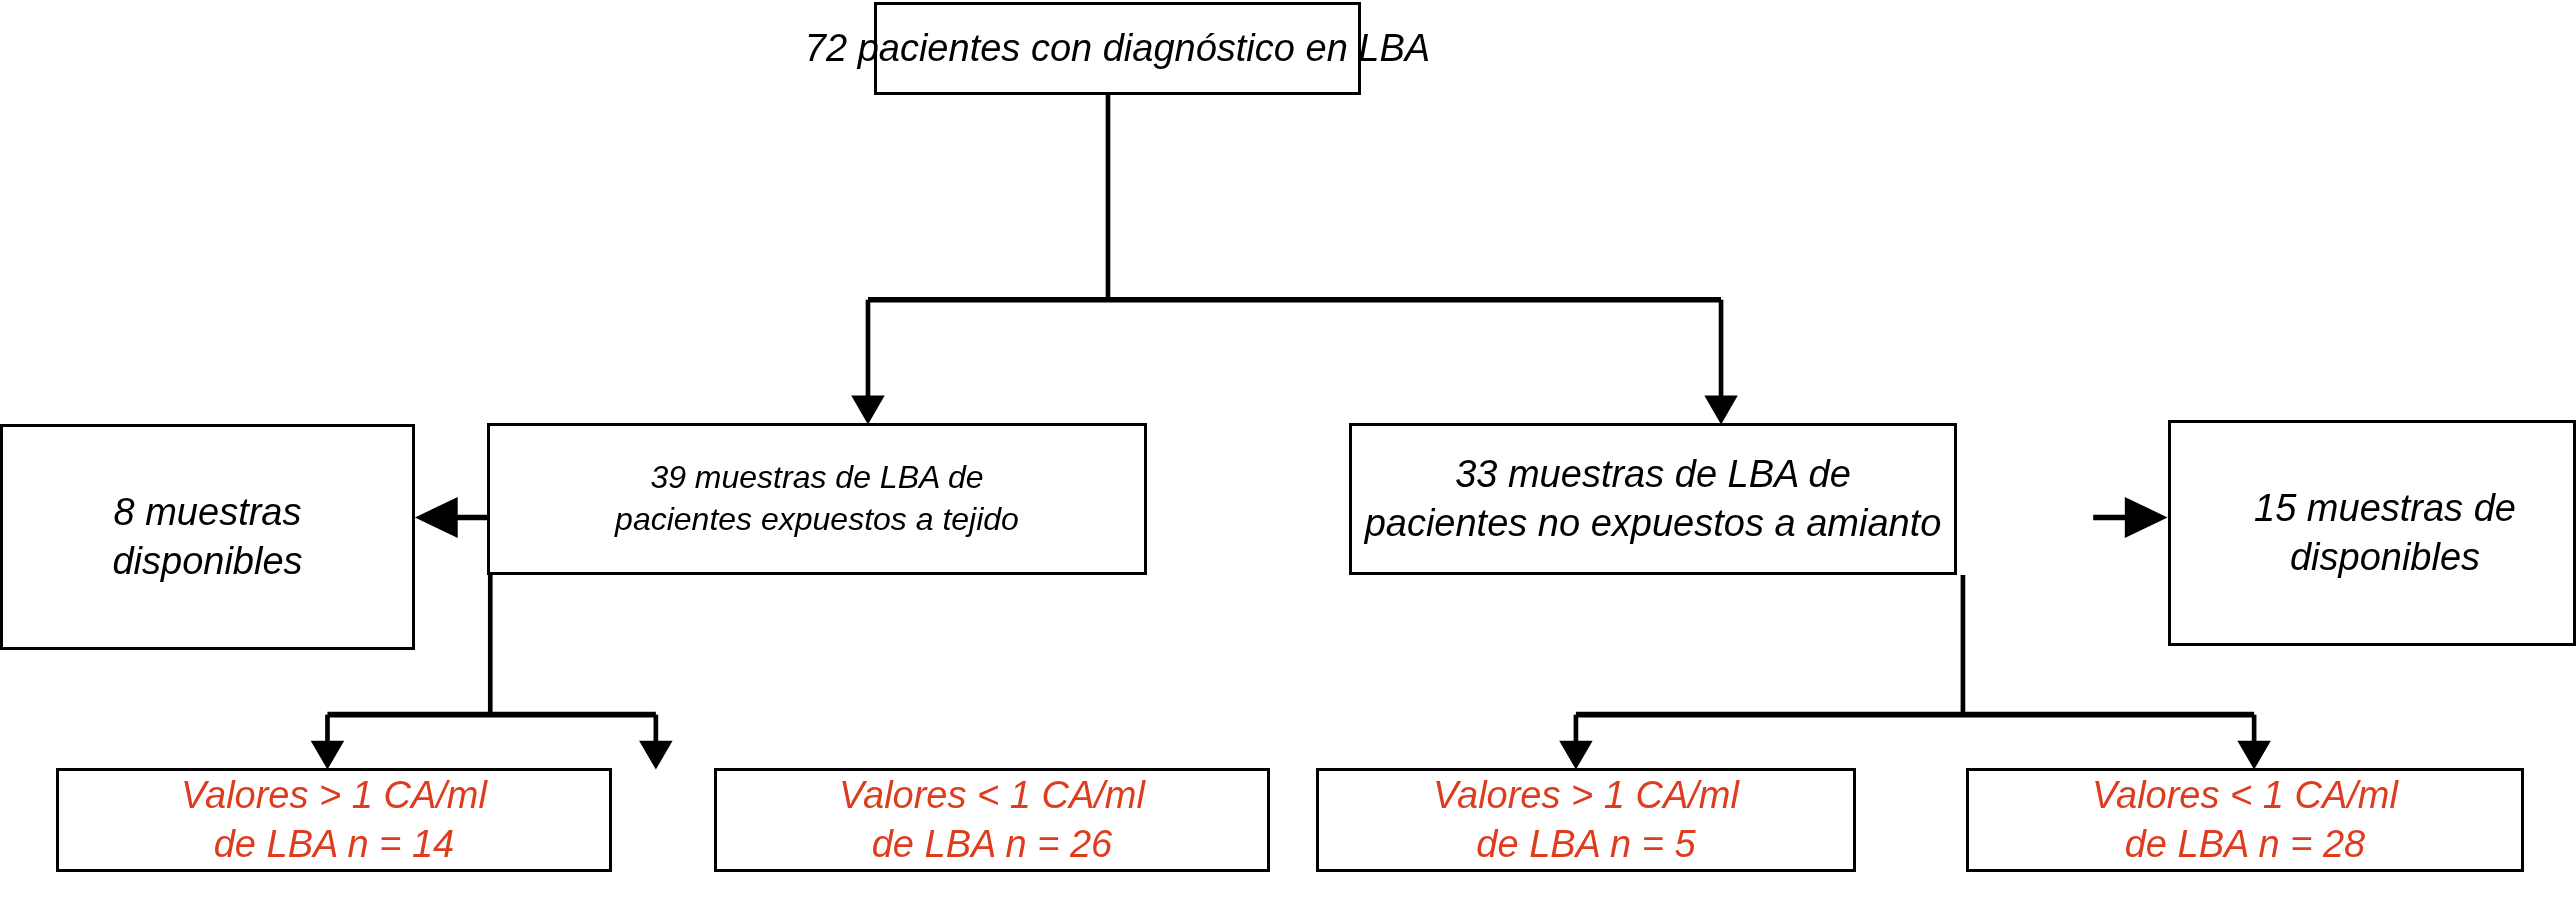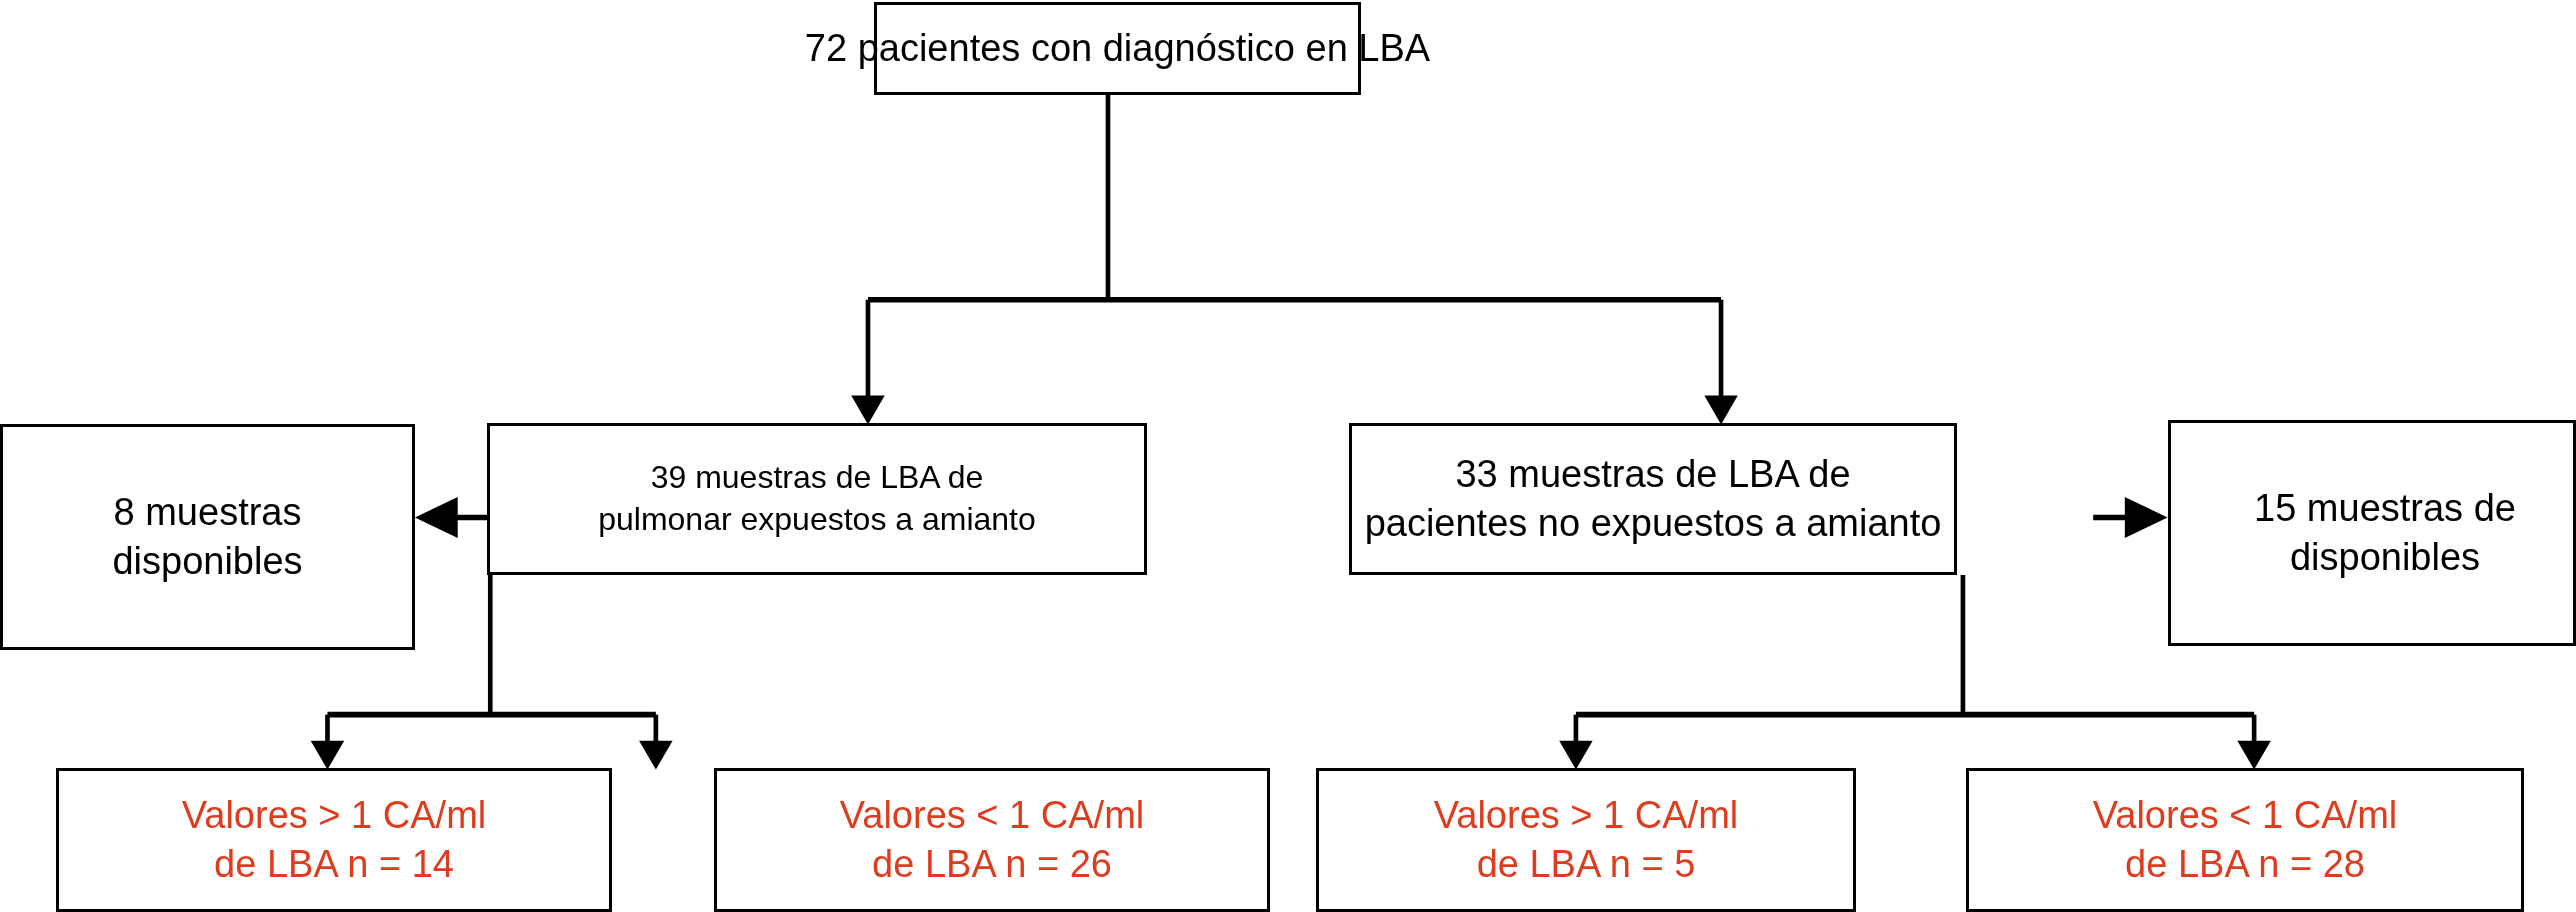--- a/index.html
+++ b/index.html
@@ -29,33 +29,34 @@
     box-sizing: border-box;
     border: 3.7px solid #000000;
     background: #ffffff;
     display: flex;
     flex-direction: column;
     align-items: center;
     justify-content: center;
     text-align: center;
     color: #000000;
     line-height: 1.30;
+    font-style: italic;
   }
   .node .line {
     display: block;
     white-space: nowrap;
   }
   .node-root      { left: 874px;  top: 1.9px;   width: 487px; height: 93px; font-size: 38px; }
   .node-mid-left  { left: 487px;  top: 423px; width: 660px; height: 152px; font-size: 32px; }
   .node-mid-right { left: 1349px; top: 423px; width: 608px; height: 152px; font-size: 38px; }
   .node-side-left { left: 0px;    top: 424px; width: 415px; height: 226px; font-size: 38px; }
   .node-side-right{ left: 2168px; top: 420px; width: 408px; height: 226px; font-size: 38px; padding-left: 26px; }
   .node-leaf {
     top: 768px;
-    height: 144px;
+    height: 104px;
     font-size: 38px;
     color: #DE3C1E;
     border-width: 3.7px;
     text-align: right;
   }
   .leaf-1 { left: 56px;   width: 556px; }
   .leaf-2 { left: 714px;  width: 556px; }
   .leaf-3 { left: 1316px; width: 540px; }
   .leaf-4 { left: 1966px; width: 558px; }
 </style>
@@ -106,21 +107,21 @@
     <span class="line">72 pacientes con diagnóstico en LBA</span>
   </div>
 
   <div class="node node-side-left">
     <span class="line">8 muestras</span>
     <span class="line">disponibles</span>
   </div>
 
   <div class="node node-mid-left">
     <span class="line">39 muestras de LBA de</span>
-    <span class="line">pulmonar expuestos a amianto</span>
+    <span class="line">pacientes expuestos a tejido</span>
   </div>
 
   <div class="node node-mid-right">
     <span class="line">33 muestras de LBA de</span>
     <span class="line">pacientes no expuestos a amianto</span>
   </div>
 
   <div class="node node-side-right">
     <span class="line">15 muestras de</span>
     <span class="line">disponibles</span>

